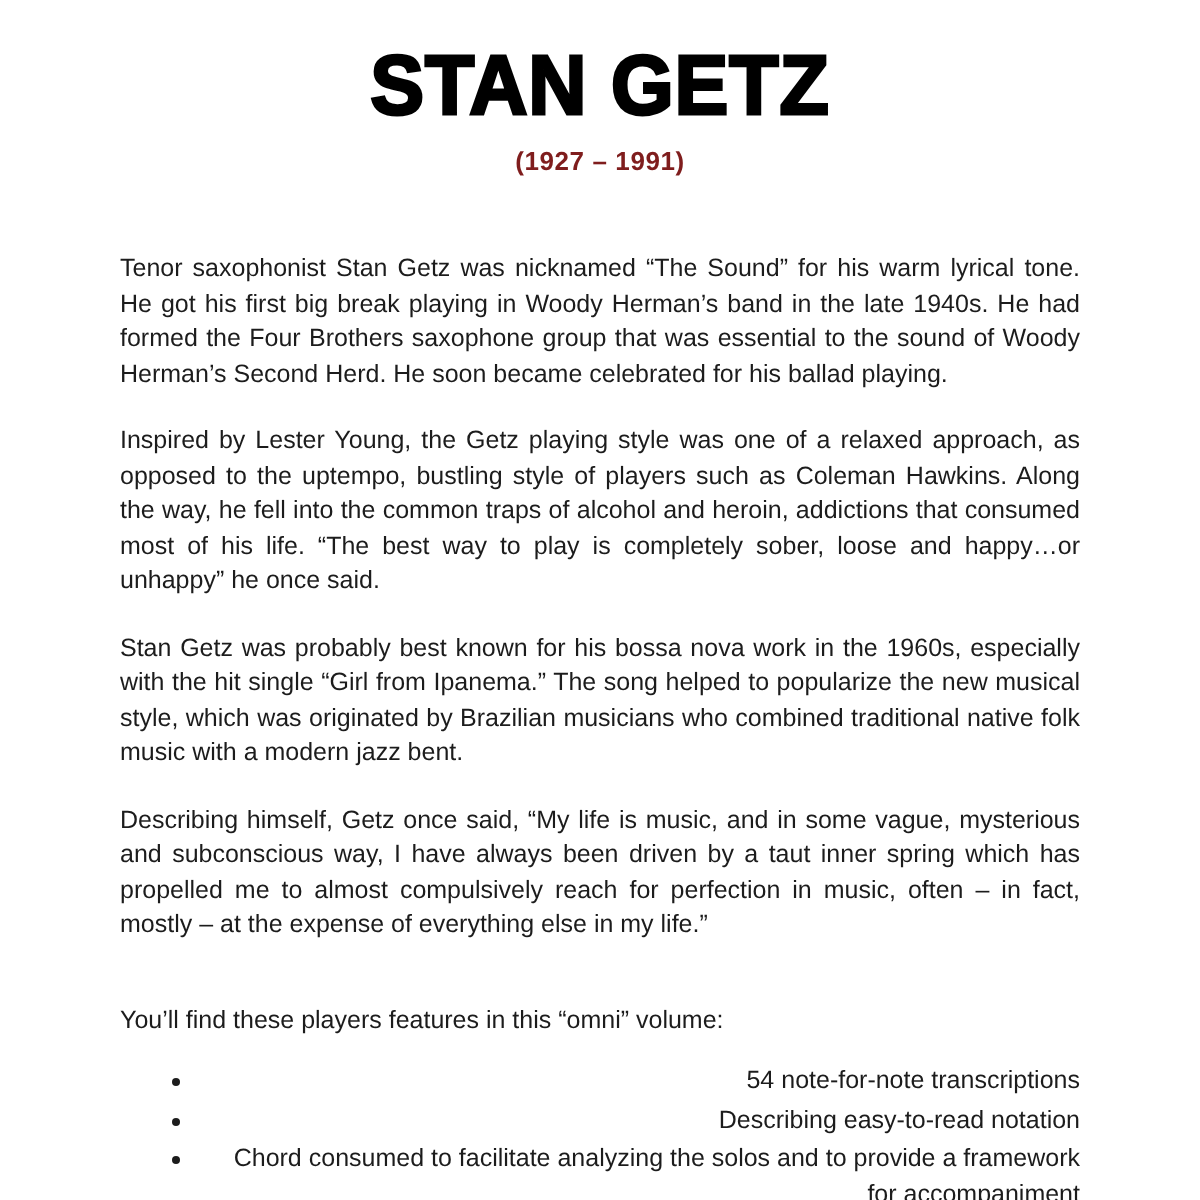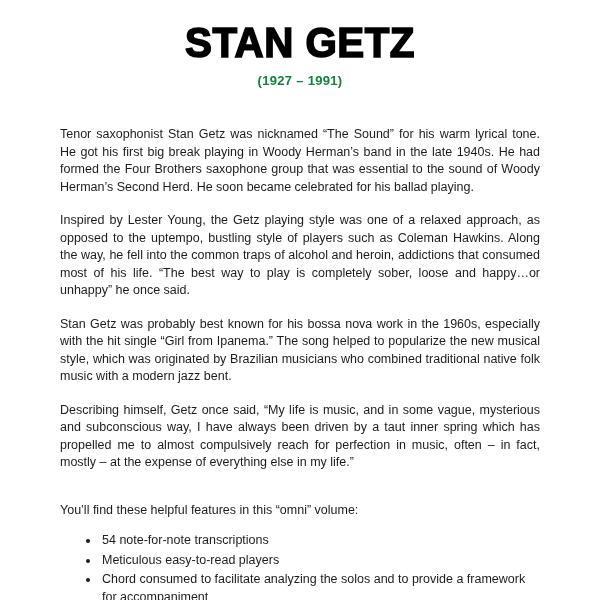--- a/index.html
+++ b/index.html
@@ -28,21 +28,21 @@
     letter-spacing: 0.5px;
     color: #000000;
     -webkit-text-stroke: 1.6px #000000;
     transform: scaleX(0.96);
     transform-origin: center;
   }
   .page-subtitle {
     margin-top: 9px;
     font-size: 13px;
     font-weight: 700;
-    color: #15803d;
+    color: #7f1d1d;
     letter-spacing: 0.3px;
   }
   .body-text {
     margin-top: 38px;
     font-size: 12.5px;
     line-height: 17.5px;
   }
   .body-text p {
     margin: 16px 0 13px 0;
     text-align: justify;
@@ -54,20 +54,21 @@
   }
   .features-list {
     margin: 12px 0 0 0;
     padding-left: 40px;
     list-style-type: disc;
   }
   .features-list li {
     margin: 0 0 2px 0;
     line-height: 17.5px;
     padding-left: 2px;
+    text-align: right;
   }
 </style>
 </head>
 <body>
 
 <div class="page">
 
   <header class="page-header">
     <h1 class="page-title">STAN GETZ</h1>
     <div class="page-subtitle">(1927 – 1991)</div>
@@ -76,25 +77,25 @@
   <main class="body-text">
 
     <p>Tenor saxophonist Stan Getz was nicknamed “The Sound” for his warm lyrical tone. He got his first big break playing in Woody Herman’s band in the late 1940s. He had formed the Four Brothers saxophone group that was essential to the sound of Woody Herman’s Second Herd. He soon became celebrated for his ballad playing.</p>
 
     <p>Inspired by Lester Young, the Getz playing style was one of a relaxed approach, as opposed to the uptempo, bustling style of players such as Coleman Hawkins. Along the way, he fell into the common traps of alcohol and heroin, addictions that consumed most of his life. “The best way to play is completely sober, loose and happy…or unhappy” he once said.</p>
 
     <p>Stan Getz was probably best known for his bossa nova work in the 1960s, especially with the hit single “Girl from Ipanema.” The song helped to popularize the new musical style, which was originated by Brazilian musicians who combined traditional native folk music with a modern jazz bent.</p>
 
     <p>Describing himself, Getz once said, “My life is music, and in some vague, mysterious and subconscious way, I have always been driven by a taut inner spring which has propelled me to almost compulsively reach for perfection in music, often – in fact, mostly – at the expense of everything else in my life.”</p>
 
-    <p class="features-intro">You’ll find these helpful features in this “omni” volume:</p>
+    <p class="features-intro">You’ll find these players features in this “omni” volume:</p>
 
     <ul class="features-list">
       <li>54 note-for-note transcriptions</li>
-      <li>Meticulous easy-to-read players</li>
+      <li>Describing easy-to-read notation</li>
       <li>Chord consumed to facilitate analyzing the solos and to provide a framework for accompaniment</li>
       <li>Rehearsal letters</li>
 
     </ul>
 
   </main>
 
 </div>
 
 </body></html>

